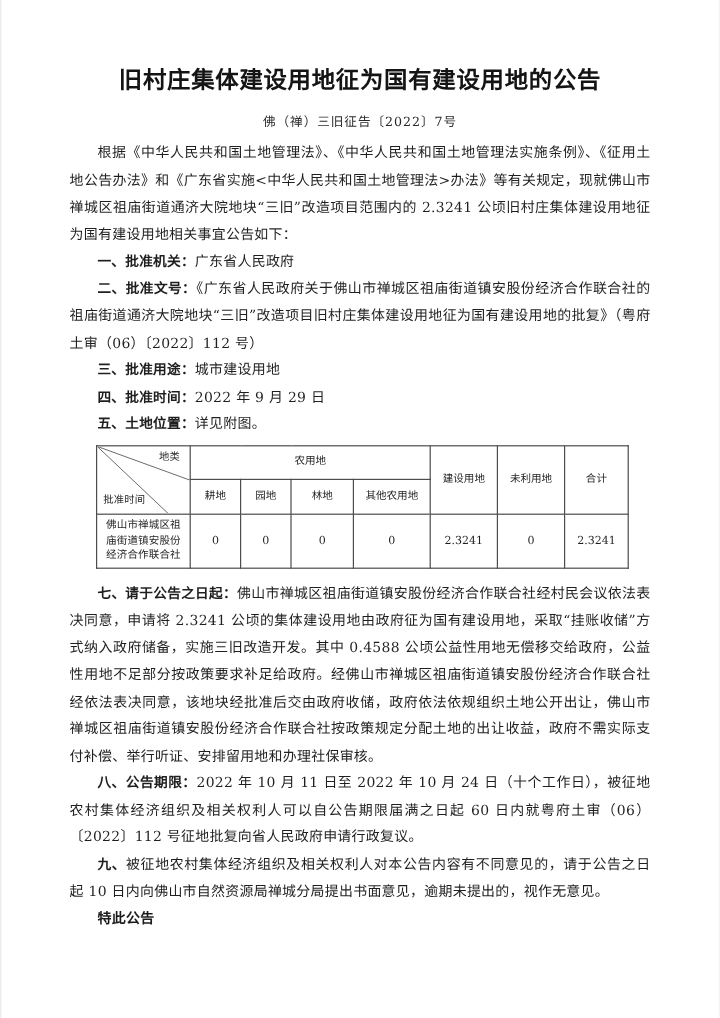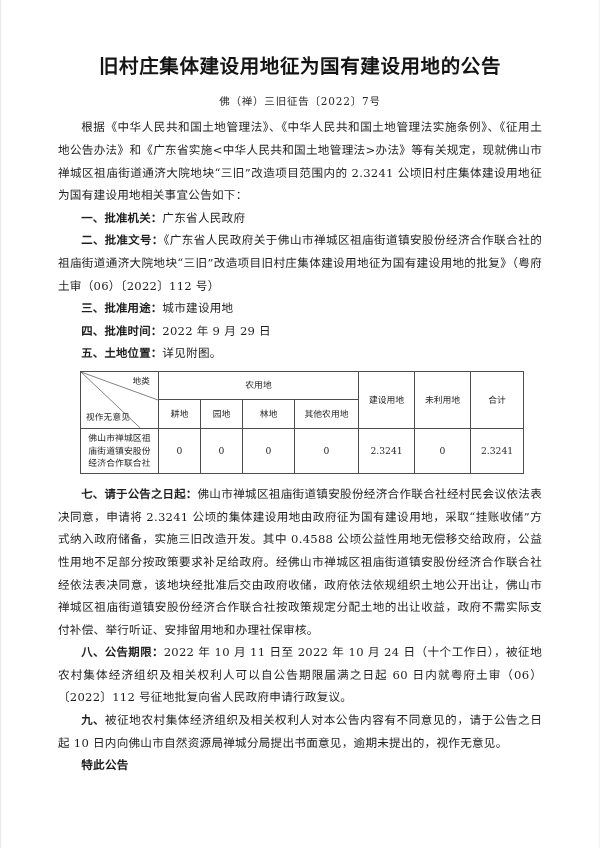--- a/index.html
+++ b/index.html
@@ -202,21 +202,21 @@
           <td rowspan="2" class="corner-cell">
             <svg viewBox="0 0 78 56" preserveAspectRatio="none">
               <line x1="0" y1="0" x2="78" y2="28" stroke="#4d4d4d" stroke-width="0.7"></line>
               <line x1="0" y1="0" x2="60" y2="56" stroke="#4d4d4d" stroke-width="0.7"></line>
             </svg>
             <span class="c-lbl c-top">地类</span>
             <span class="c-lbl c-mid">
               <span class="c-mid-a">面 积</span><br>
               <span>（公顷）</span>
             </span>
-            <span class="c-lbl c-bot">视作无意见</span>
+            <span class="c-lbl c-bot">批准时间</span>
           </td>
           <td colspan="4">农用地</td>
           <td rowspan="2">建设用地</td>
           <td rowspan="2">未利用地</td>
           <td rowspan="2">合计</td>
         </tr>
         <tr>
           <td>耕地</td>
           <td>园地</td>
           <td>林地</td>

